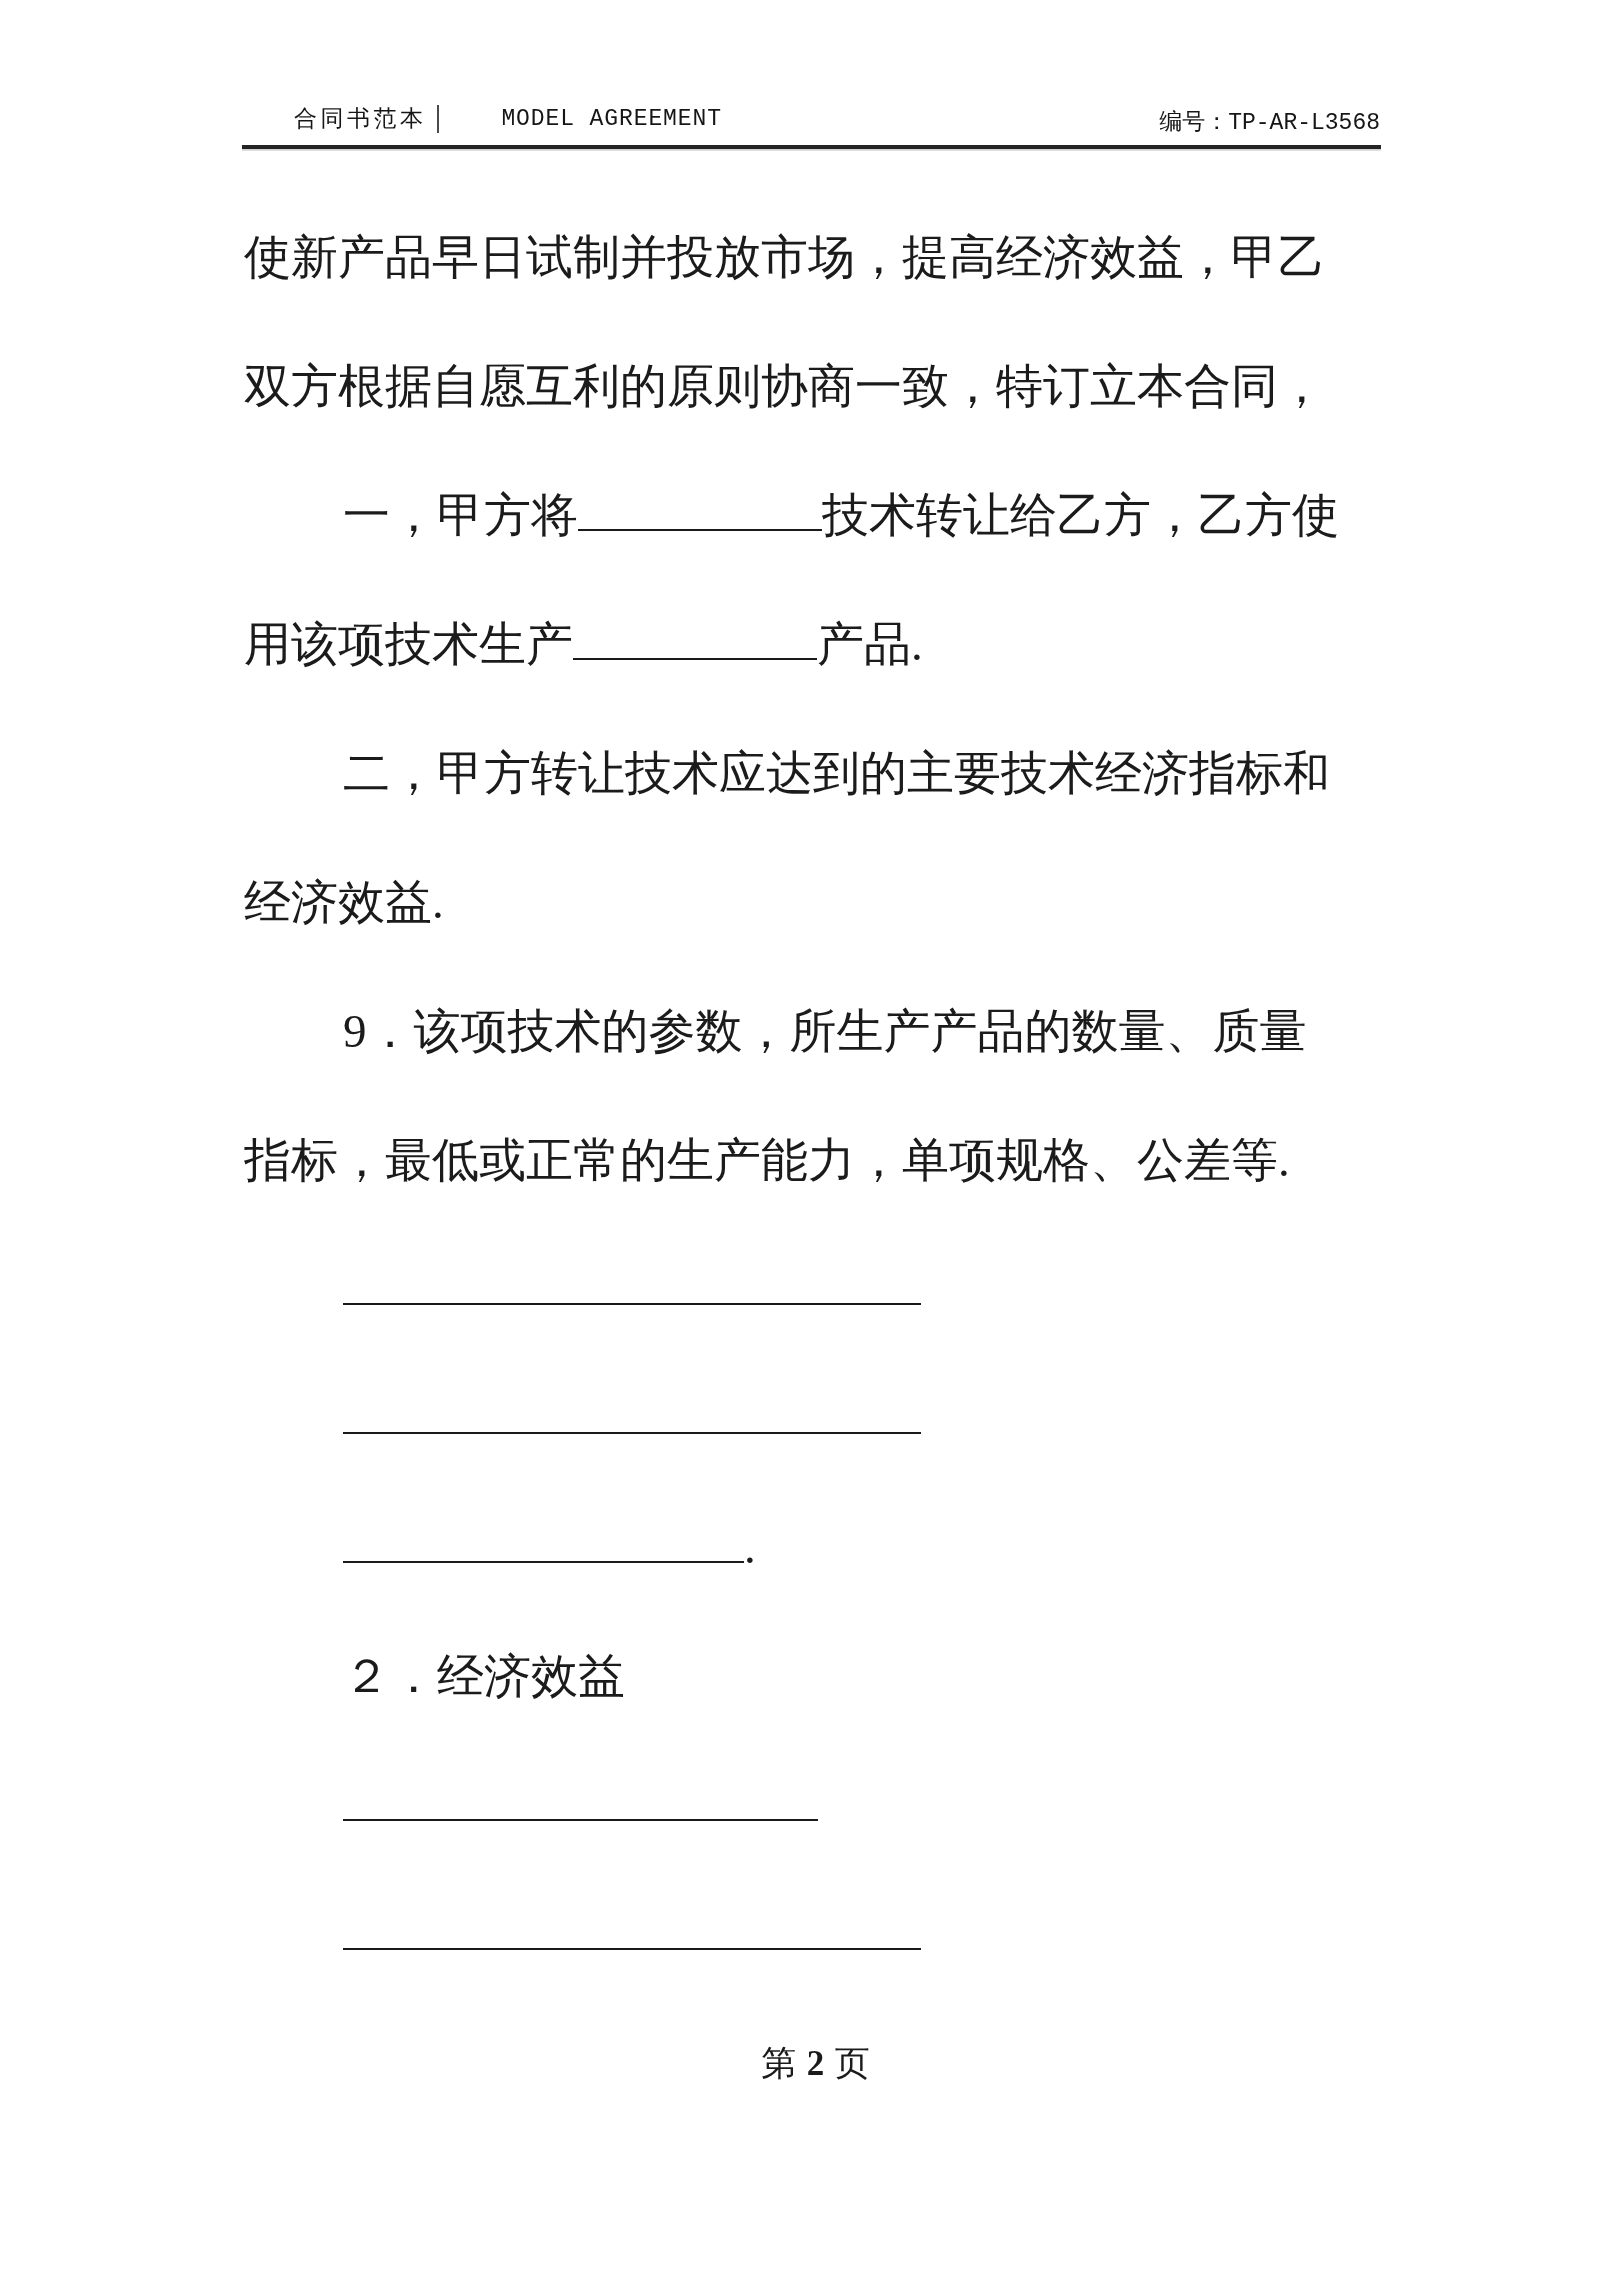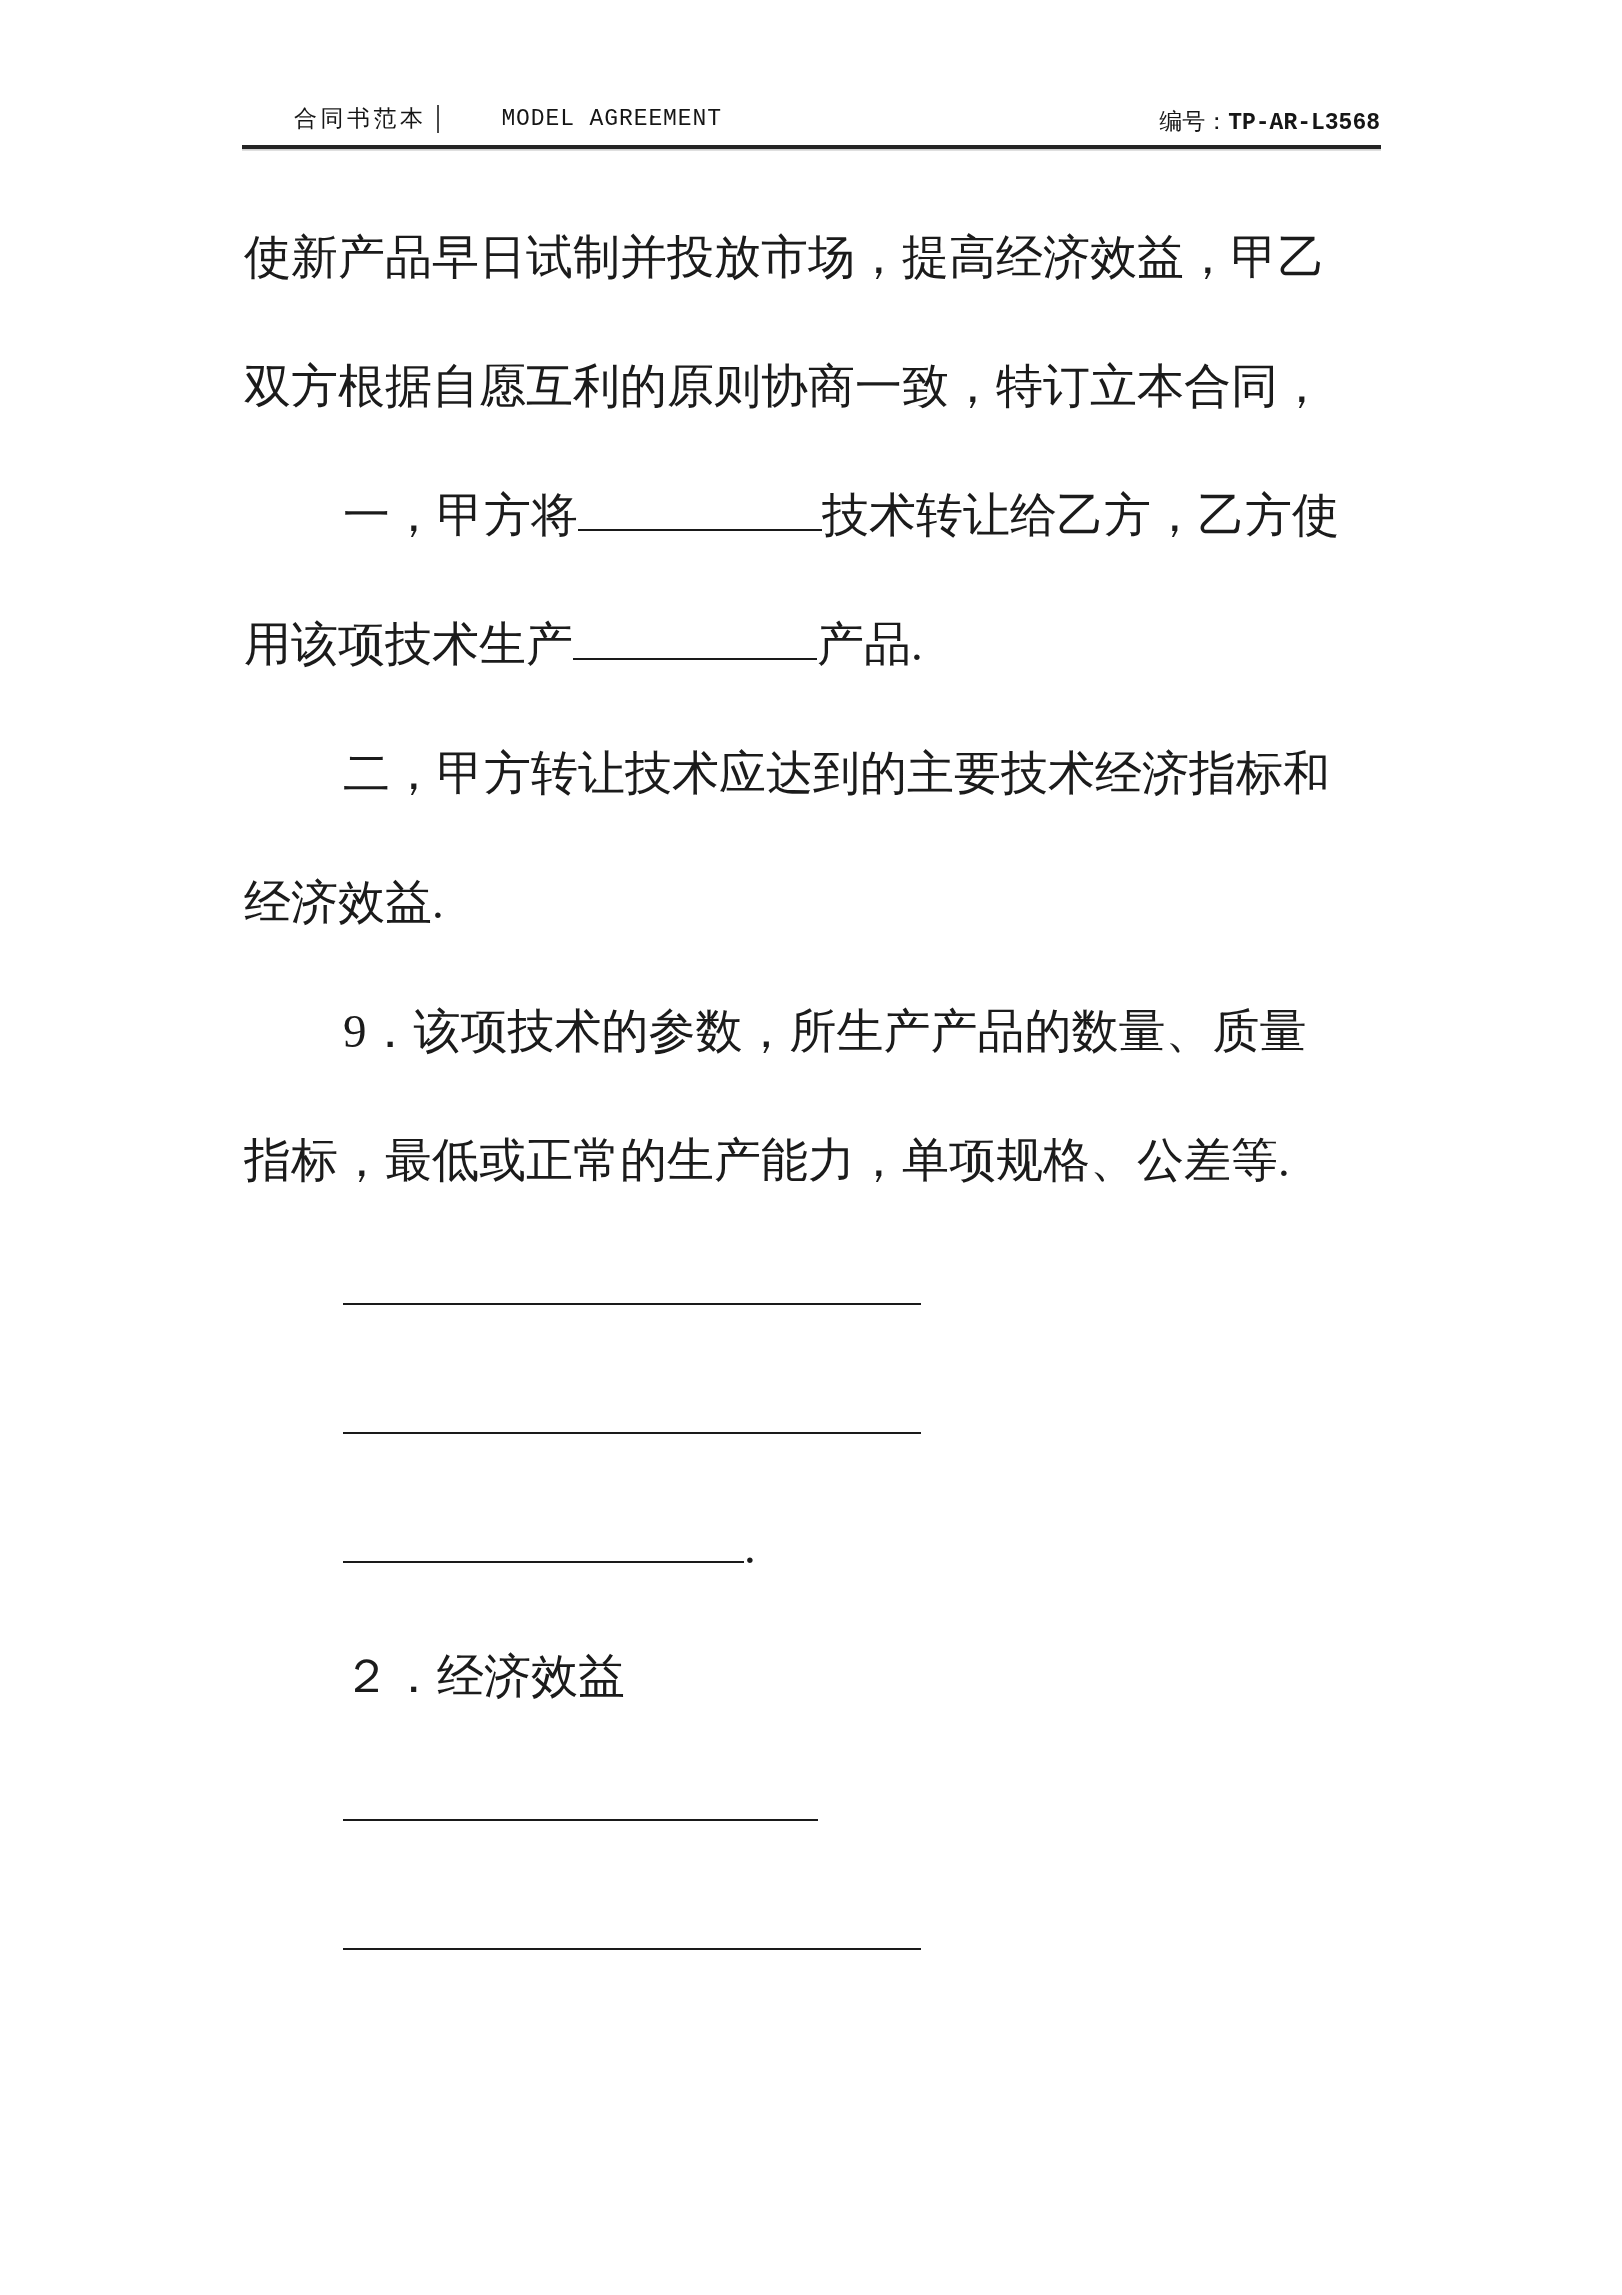--- a/index.html
+++ b/index.html
@@ -19,21 +19,21 @@
     display:flex; align-items:center;
     font-size:23px; color:#161616; letter-spacing:3.5px;
     white-space:nowrap;
   }
   .hdr-sep { width:1.7px; height:28px; background:#4a4a4a; margin:0 15.7px 0 10.5px; }
   .hdr-en  { font-family:"Liberation Mono", monospace; letter-spacing:0.9px;margin-left:47px; }
   .hdr-right {
     position:absolute; top:106px; right:291px;
     font-size:23px; color:#161616; white-space:nowrap;
   }
-  .hdr-no { font-family:"Liberation Mono", monospace; letter-spacing:0px;font-weight:bold; }
+  .hdr-no { font-family:"Liberation Mono", monospace; letter-spacing:0px; }
   .hdr-rule {
     position:absolute; left:242px; top:145px;
     width:1139px; height:4.4px; background:#242424;
     box-shadow:0 1.7px 0 rgba(0,0,0,0.18);
   }
 
   
   .doc {
     position:absolute; left:244px; top:193px; width:1143px;
     font-size:47px;
@@ -104,16 +104,19 @@
 
     <div class="row indent">２．经济效益</div>
 
     <div class="row indent">
       <span class="blank b-med"></span>
     </div>
     <div class="row indent">
       <span class="blank b-long"></span>
     </div>
 
+    <div class="footer-row">
+      <span>第</span><span class="num">2</span><span>页</span>
+    </div>
 
   </div>
 </div>
 
 
 </body></html>

